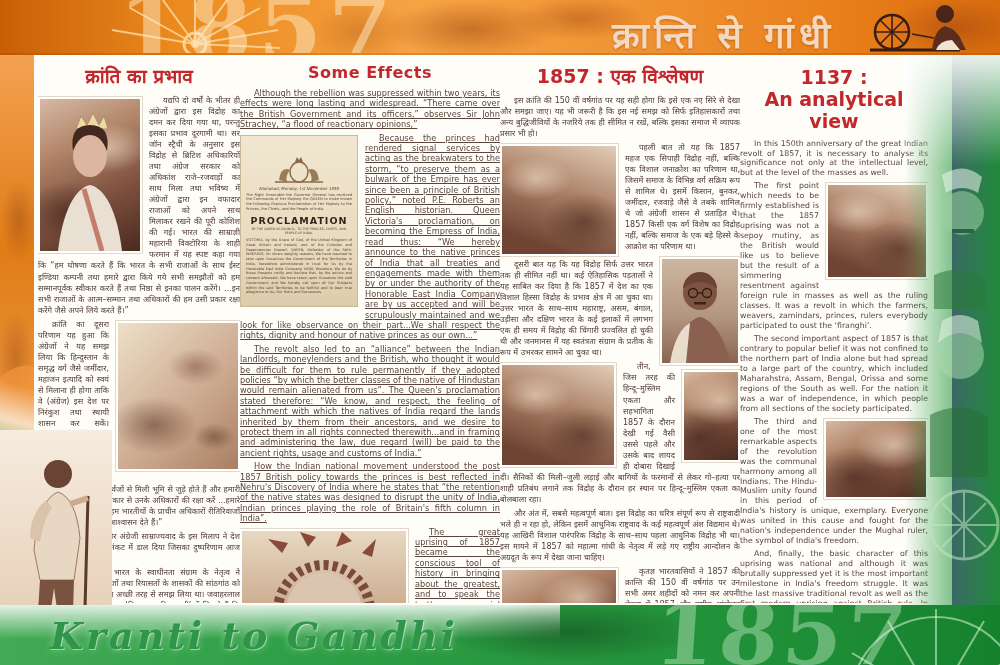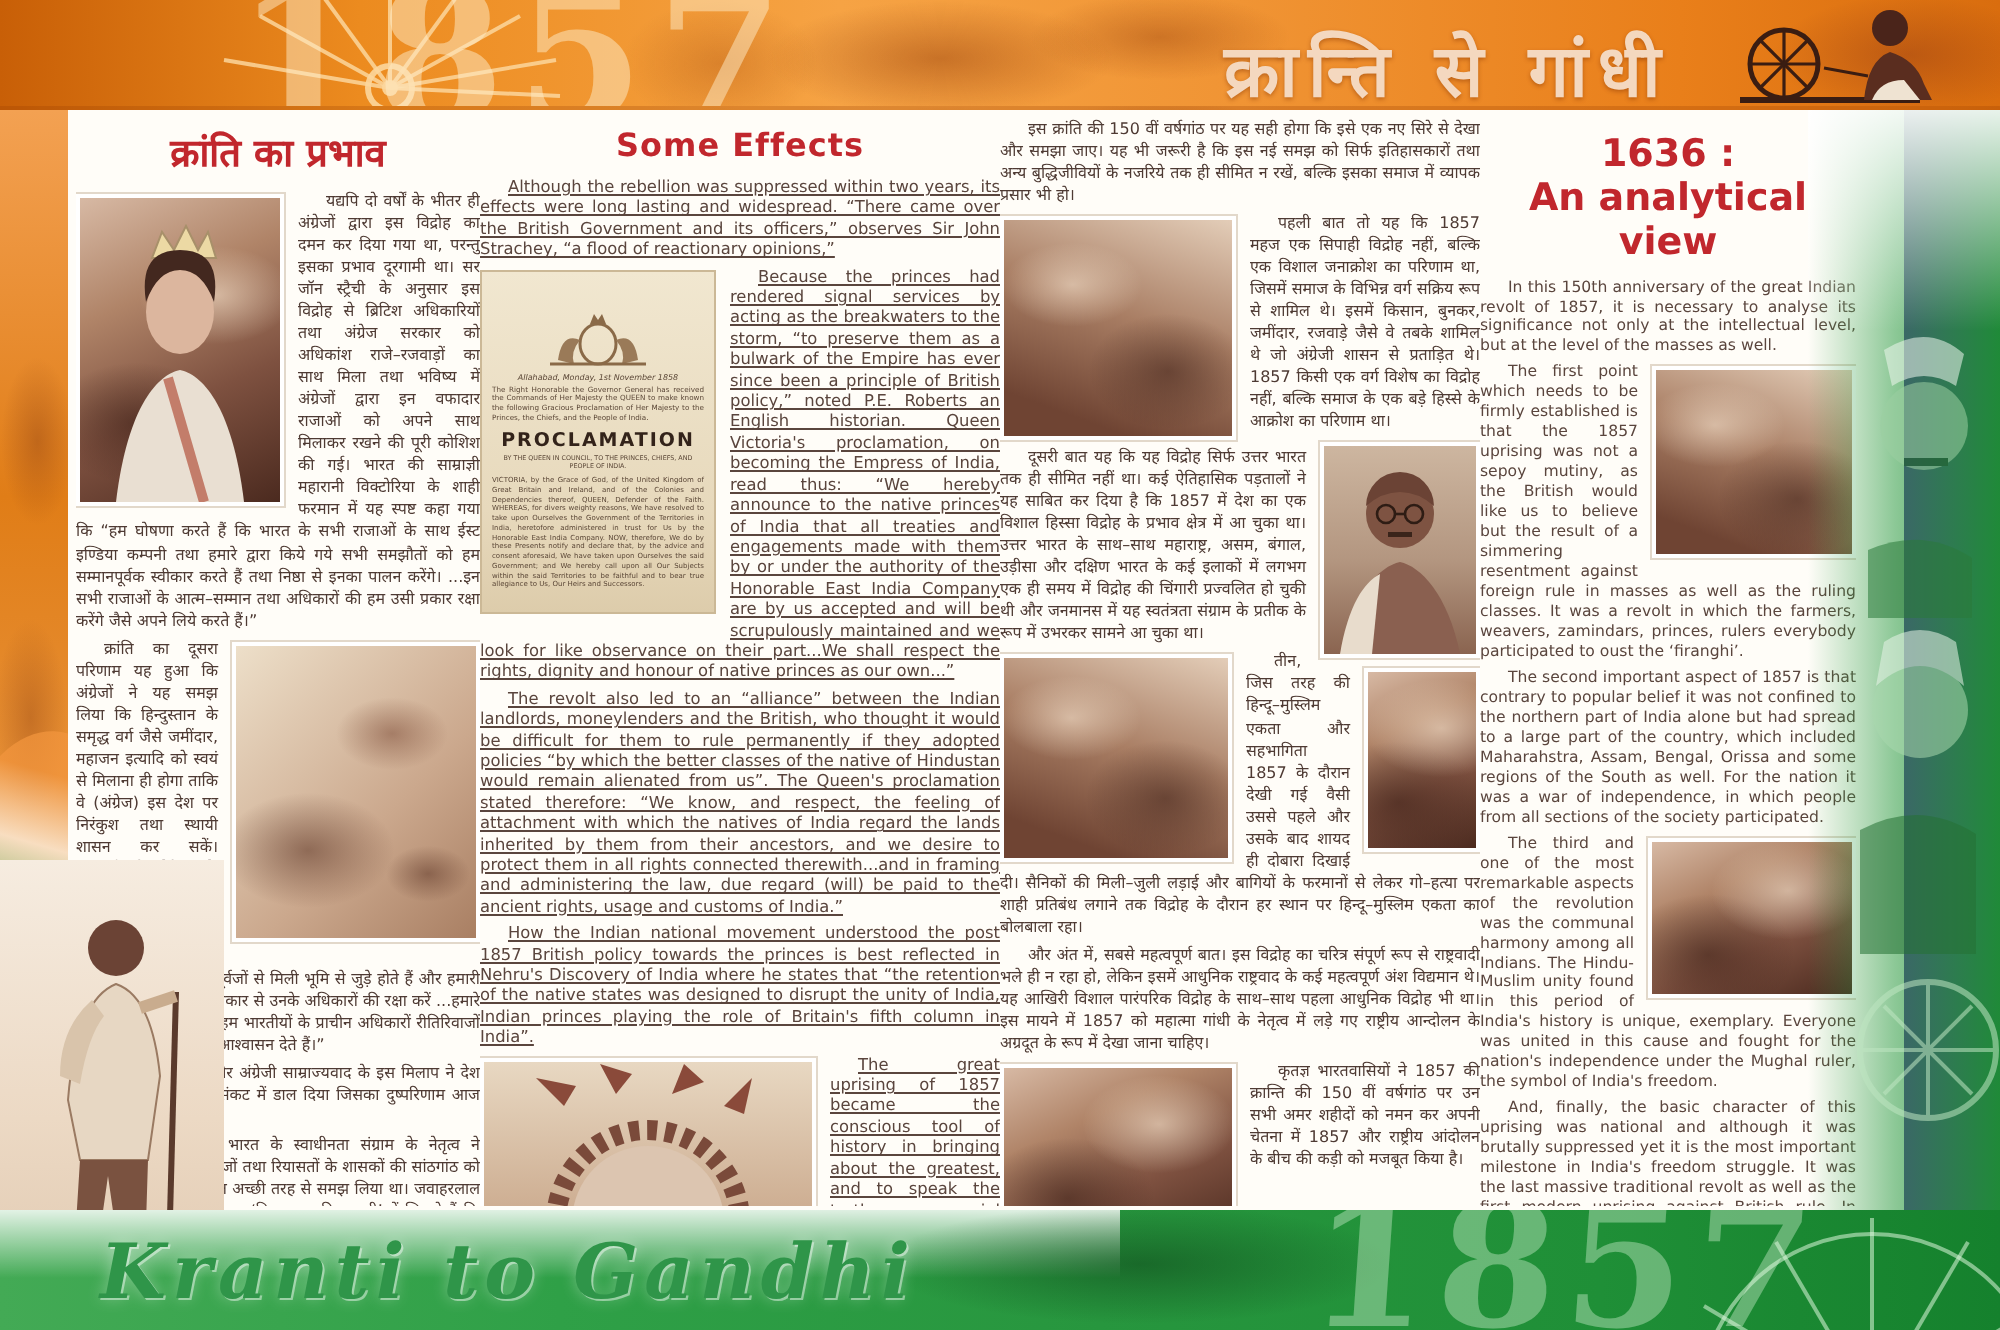--- a/index.html
+++ b/index.html
@@ -191,20 +191,21 @@
           <rect x="70" y="74" width="12" height="8" fill="#6e4030"></rect>
           <rect x="92" y="78" width="8" height="5" fill="#6e4030"></rect>
           <path d="M6,96 l18,-12 l2,20 z" fill="#5c3326"></path>
           <path d="M158,100 l-20,-10 l0,20 z" fill="#5c3326"></path>
         </svg>
       </div>
       <p>The great uprising of 1857 became the conscious tool of history in bringing about the greatest, and to speak the truth, a social revolution. It was the realization of this truth that led India on to her organized struggle for Independence from 1885 onwards. Sixty-one years later, on 15 August 1947, India won her freedom from British rule.</p>
     </section>
 
     <section class="col col-3">
+      <h2>1857 : एक विश्लेषण</h2>
       <p>इस क्रांति की 150 वीं वर्षगांठ पर यह सही होगा कि इसे एक नए सिरे से देखा और समझा जाए। यह भी जरूरी है कि इस नई समझ को सिर्फ इतिहासकारों तथा अन्य बुद्धिजीवियों के नजरिये तक ही सीमित न रखें, बल्कि इसका समाज में व्यापक प्रसार भी हो।</p>
       <div class="photo fl ph-sepia-b" style="width:118px;height:112px;" title="Farmers working in a field"></div>
       <p>पहली बात तो यह कि 1857 महज एक सिपाही विद्रोह नहीं, बल्कि एक विशाल जनाक्रोश का परिणाम था, जिसमें समाज के विभिन्न वर्ग सक्रिय रूप से शामिल थे। इसमें किसान, बुनकर, जमींदार, रजवाड़े जैसे वे तबके शामिल थे जो अंग्रेजी शासन से प्रताड़ित थे। 1857 किसी एक वर्ग विशेष का विद्रोह नहीं, बल्कि समाज के एक बड़े हिस्से के आक्रोश का परिणाम था।</p>
       <div class="photo fr" style="width:80px;height:108px;background:linear-gradient(180deg,#cdb6a0,#b39680 55%,#8a6450);" title="Portrait of Mahatma Gandhi">
         <svg width="76" height="104" viewBox="0 0 76 104">
           <circle cx="38" cy="34" r="17" fill="#7e5342"></circle>
           <path d="M21,30 a17,17 0 0 1 34,0 q-8,-7 -17,-7 q-9,0 -17,7z" fill="#6b4335"></path>
           <circle cx="31" cy="34" r="4.5" fill="none" stroke="#2e1c14" stroke-width="1.3"></circle>
           <circle cx="45" cy="34" r="4.5" fill="none" stroke="#2e1c14" stroke-width="1.3"></circle>
           <line x1="35.5" y1="34" x2="40.5" y2="34" stroke="#2e1c14" stroke-width="1.3"></line>
@@ -216,21 +217,21 @@
       <p>दूसरी बात यह कि यह विद्रोह सिर्फ उत्तर भारत तक ही सीमित नहीं था। कई ऐतिहासिक पड़तालों ने यह साबित कर दिया है कि 1857 में देश का एक विशाल हिस्सा विद्रोह के प्रभाव क्षेत्र में आ चुका था। उत्तर भारत के साथ–साथ महाराष्ट्र, असम, बंगाल, उड़ीसा और दक्षिण भारत के कई इलाकों में लगभग एक ही समय में विद्रोह की चिंगारी प्रज्वलित हो चुकी थी और जनमानस में यह स्वतंत्रता संग्राम के प्रतीक के रूप में उभरकर सामने आ चुका था।</p>
       <div class="photo fl ph-sepia-b" style="width:116px;height:104px;" title="Farmer plowing with bullocks"></div>
       <div class="photo fr ph-sepia-a" style="width:58px;height:92px;" title="Woman carrying fodder with child"></div>
       <p>तीन, जिस तरह की हिन्दू–मुस्लिम एकता और सहभागिता 1857 के दौरान देखी गई वैसी उससे पहले और उसके बाद शायद ही दोबारा दिखाई दी। सैनिकों की मिली–जुली लड़ाई और बागियों के फरमानों से लेकर गो–हत्या पर शाही प्रतिबंध लगाने तक विद्रोह के दौरान हर स्थान पर हिन्दू–मुस्लिम एकता का बोलबाला रहा।</p>
       <p class="clear">और अंत में, सबसे महत्वपूर्ण बात। इस विद्रोह का चरित्र संपूर्ण रूप से राष्ट्रवादी भले ही न रहा हो, लेकिन इसमें आधुनिक राष्ट्रवाद के कई महत्वपूर्ण अंश विद्यमान थे। यह आखिरी विशाल पारंपरिक विद्रोह के साथ–साथ पहला आधुनिक विद्रोह भी था। इस मायने में 1857 को महात्मा गांधी के नेतृत्व में लड़े गए राष्ट्रीय आन्दोलन के अग्रदूत के रूप में देखा जाना चाहिए।</p>
       <div class="photo fl ph-sepia-a" style="width:118px;height:92px;" title="Weaver at a handloom"></div>
       <p>कृतज्ञ भारतवासियों ने 1857 की क्रान्ति की 150 वीं वर्षगांठ पर उन सभी अमर शहीदों को नमन कर अपनी चेतना में 1857 और राष्ट्रीय आंदोलन के बीच की कड़ी को मजबूत किया है।</p>
     </section>
 
     <section class="col col-4">
-      <h2><span>1636 :</span><br>
+      <h2><span>1137 :</span><br>
         <span>An analytical view</span></h2>
       <p>In this 150th anniversary of the great Indian revolt of 1857, it is necessary to analyse its significance not only at the intellectual level, but at the level of the masses as well.</p>
       <div class="photo fr ph-sepia-b" style="width:102px;height:96px;" title="Craftsman at work"></div>
       <p>The first point which needs to be firmly established is that the 1857 uprising was not a sepoy mutiny, as the British would like us to believe but the result of a simmering resentment against foreign rule in masses as well as the ruling classes. It was a revolt in which the farmers, weavers, zamindars, princes, rulers everybody participated to oust the ‘firanghi’.</p>
       <p>The second important aspect of 1857 is that contrary to popular belief it was not confined to the northern part of India alone but had spread to a large part of the country, which included Maharahstra, Assam, Bengal, Orissa and some regions of the South as well. For the nation it was a war of independence, in which people from all sections of the society participated.</p>
       <div class="photo fr ph-sepia-a" style="width:104px;height:80px;" title="People working a grinding mill"></div>
       <p>The third and one of the most remarkable aspects of the revolution was the communal harmony among all Indians. The Hindu-Muslim unity found in this period of India's history is unique, exemplary. Everyone was united in this cause and fought for the nation's independence under the Mughal ruler, the symbol of India's freedom.</p>
       <p class="clear">And, finally, the basic character of this uprising was national and although it was brutally suppressed yet it is the most important milestone in India's freedom struggle. It was the last massive traditional revolt as well as the first modern uprising against British rule. In many ways, it was a worthy inspiration to the national freedom movement led by the Father of the Nation Mahatma Gandhi.</p>
 
     </section>

